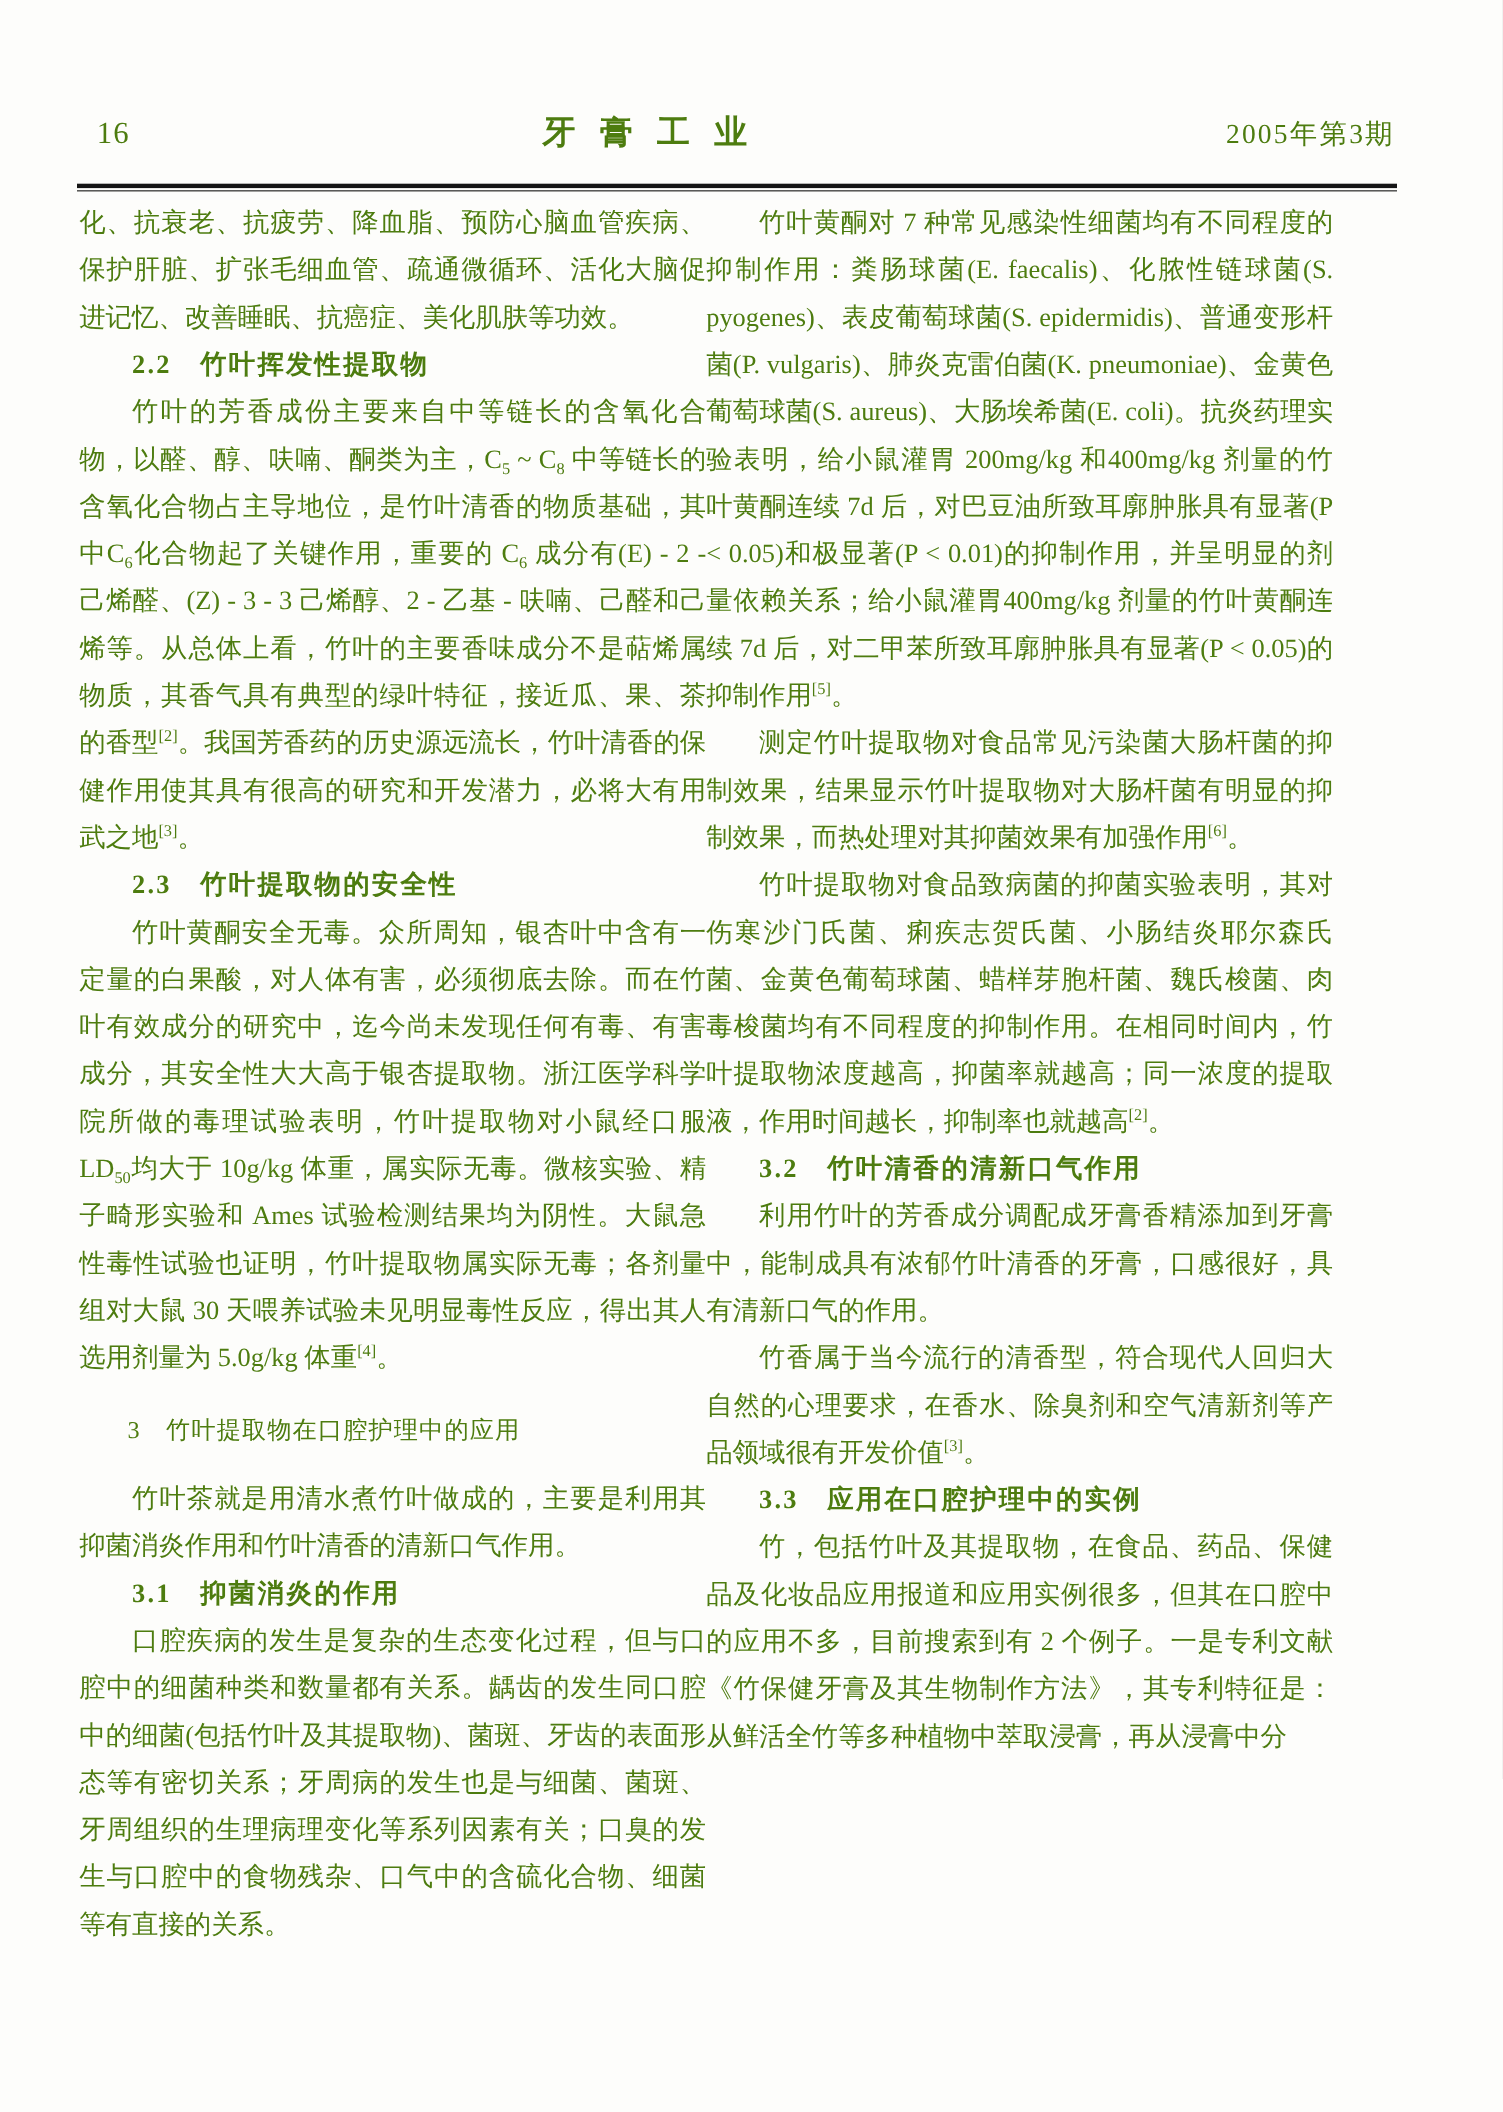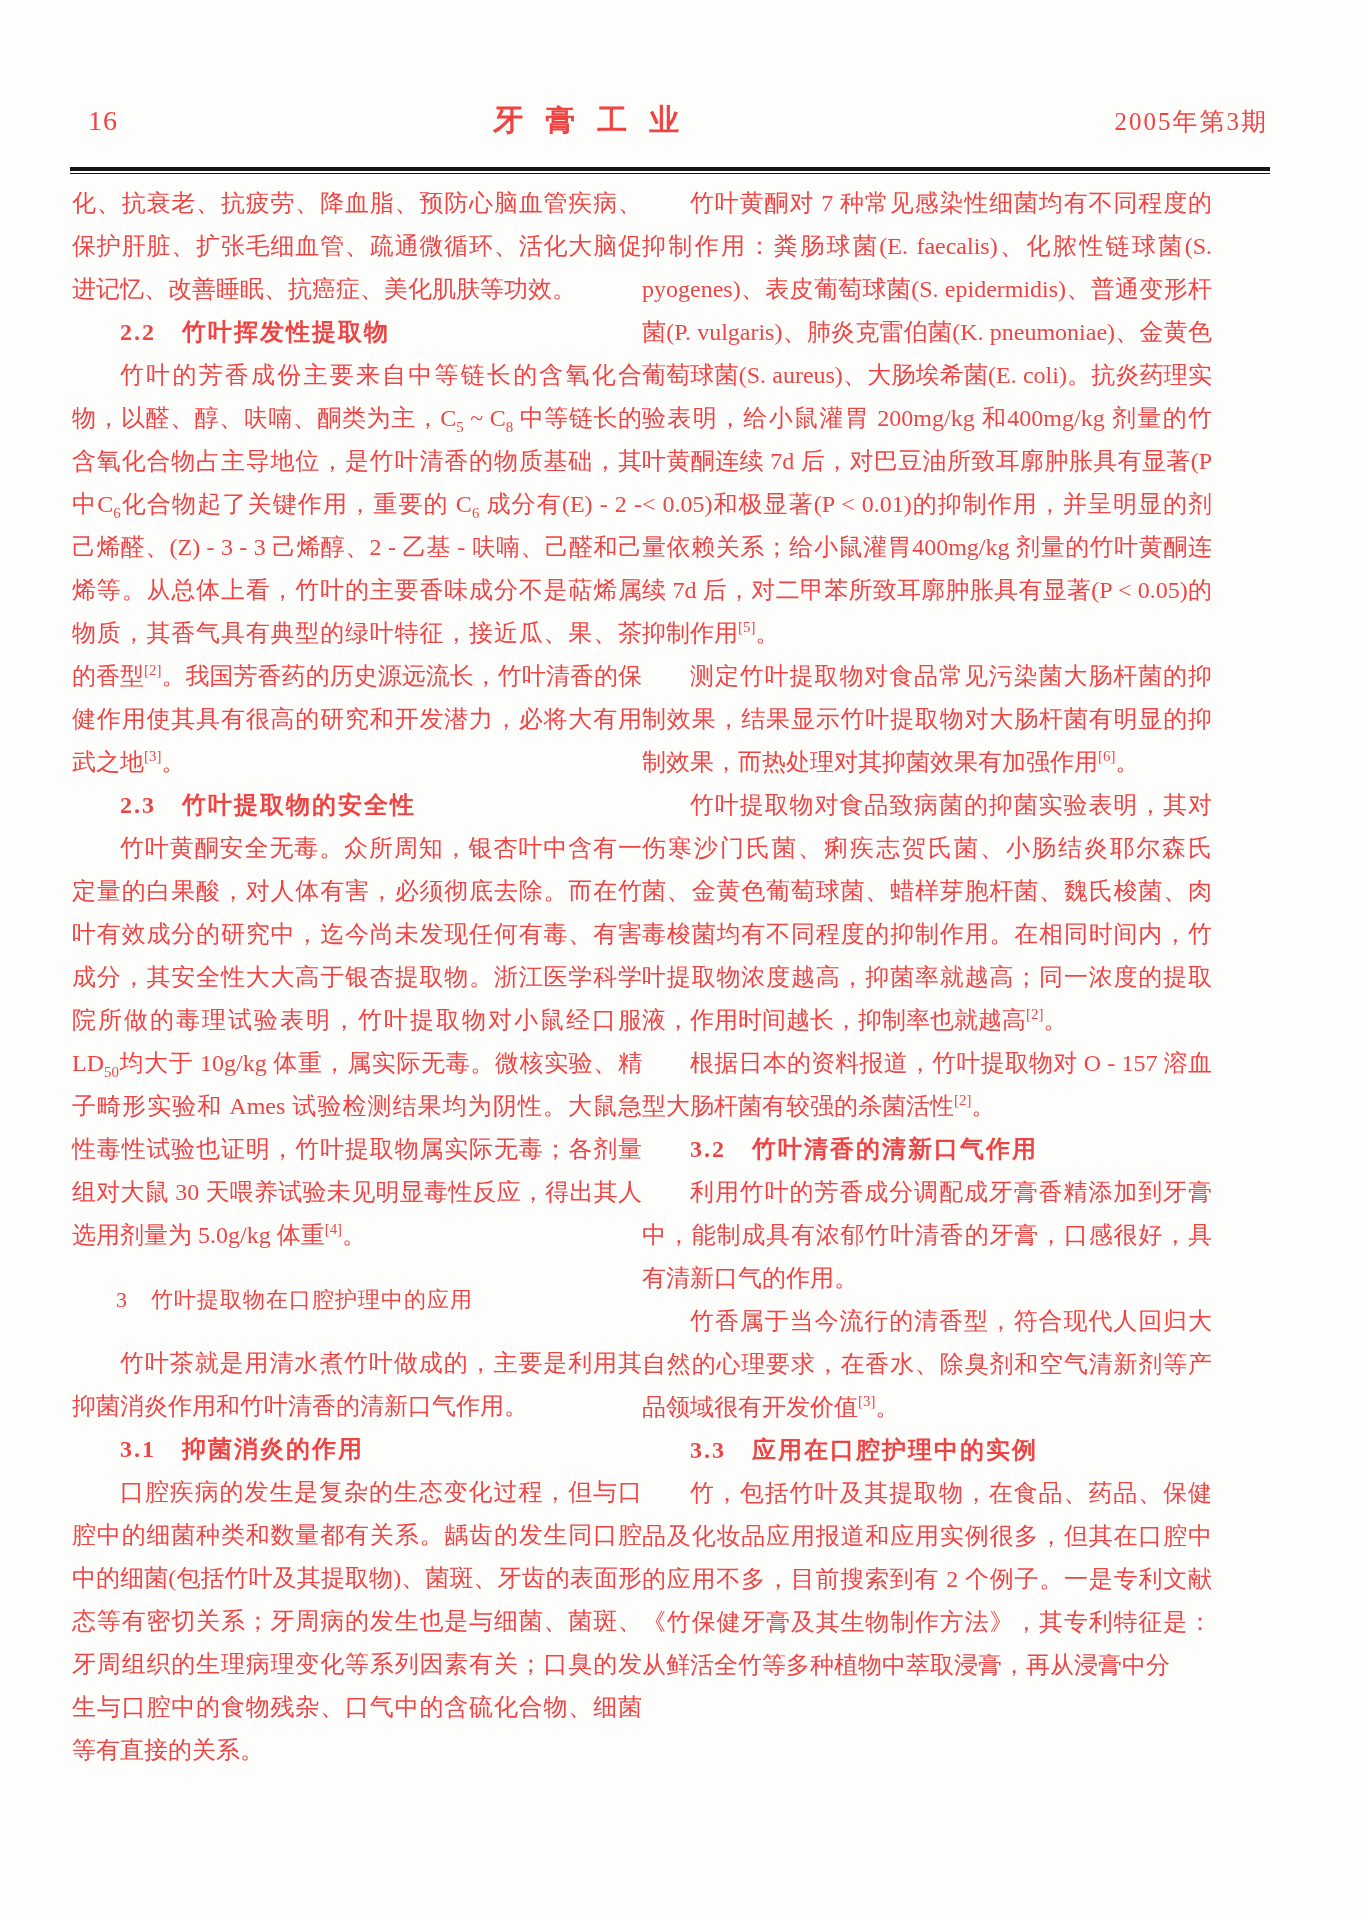--- a/index.html
+++ b/index.html
@@ -3,21 +3,21 @@
 <meta charset="utf-8">
 <style>
   html,body{margin:0;padding:0;background:#e8e8e6;}
   .page{
     position:relative;
     width:1366px;height:1920px;
     margin:0 auto;
     background:#fdfdfb;
     overflow:hidden;
     font-family:"Liberation Serif","DejaVu Serif",serif;
-    color:#ef4444;
+    color:#4d7c0f;
   }
   .page-header{
     position:absolute;
     top:100px;left:88px;right:98px;
     display:flex;align-items:baseline;justify-content:space-between;
     font-size:27px;
   }
   .page-num{font-size:28px;letter-spacing:1px;}
   .journal-title{
     font-weight:bold;font-size:30px;letter-spacing:22px;
@@ -80,21 +80,20 @@
         <div class="block para">竹叶黄酮安全无毒。众所周知，银杏叶中含有一定量的白果酸，对人体有害，必须彻底去除。而在竹叶有效成分的研究中，迄今尚未发现任何有毒、有害成分，其安全性大大高于银杏提取物。浙江医学科学院所做的毒理试验表明，竹叶提取物对小鼠经口服 LD<sub>50</sub>均大于 10g/kg 体重，属实际无毒。微核实验、精子畸形实验和 Ames 试验检测结果均为阴性。大鼠急性毒性试验也证明，竹叶提取物属实际无毒；各剂量组对大鼠 30 天喂养试验未见明显毒性反应，得出其人选用剂量为 5.0g/kg 体重<sup>[4]</sup>。</div>
         <div class="block heading-main">3　竹叶提取物在口腔护理中的应用</div>
         <div class="block para">竹叶茶就是用清水煮竹叶做成的，主要是利用其抑菌消炎作用和竹叶清香的清新口气作用。</div>
         <div class="block heading-sub">3.1　抑菌消炎的作用</div>
         <div class="block para">口腔疾病的发生是复杂的生态变化过程，但与口腔中的细菌种类和数量都有关系。龋齿的发生同口腔中的细菌(包括竹叶及其提取物)、菌斑、牙齿的表面形态等有密切关系；牙周病的发生也是与细菌、菌斑、牙周组织的生理病理变化等系列因素有关；口臭的发生与口腔中的食物残杂、口气中的含硫化合物、细菌等有直接的关系。</div>
       </section>
     <section class="col">
         <div class="block para">竹叶黄酮对 7 种常见感染性细菌均有不同程度的抑制作用：粪肠球菌(E. faecalis)、化脓性链球菌(S. pyogenes)、表皮葡萄球菌(S. epidermidis)、普通变形杆菌(P. vulgaris)、肺炎克雷伯菌(K. pneumoniae)、金黄色葡萄球菌(S. aureus)、大肠埃希菌(E. coli)。抗炎药理实验表明，给小鼠灌胃 200mg/kg 和400mg/kg 剂量的竹叶黄酮连续 7d 后，对巴豆油所致耳廓肿胀具有显著(P &lt; 0.05)和极显著(P &lt; 0.01)的抑制作用，并呈明显的剂量依赖关系；给小鼠灌胃400mg/kg 剂量的竹叶黄酮连续 7d 后，对二甲苯所致耳廓肿胀具有显著(P &lt; 0.05)的抑制作用<sup>[5]</sup>。</div>
         <div class="block para">测定竹叶提取物对食品常见污染菌大肠杆菌的抑制效果，结果显示竹叶提取物对大肠杆菌有明显的抑制效果，而热处理对其抑菌效果有加强作用<sup>[6]</sup>。</div>
         <div class="block para">竹叶提取物对食品致病菌的抑菌实验表明，其对伤寒沙门氏菌、痢疾志贺氏菌、小肠结炎耶尔森氏菌、金黄色葡萄球菌、蜡样芽胞杆菌、魏氏梭菌、肉毒梭菌均有不同程度的抑制作用。在相同时间内，竹叶提取物浓度越高，抑菌率就越高；同一浓度的提取液，作用时间越长，抑制率也就越高<sup>[2]</sup>。</div>
-        <div class="block para">根据日本的资料报道，竹叶提取物对 O - 157 溶血型大肠杆菌有较强的杀菌活性<sup>[2]</sup>。</div>
         <div class="block heading-sub">3.2　竹叶清香的清新口气作用</div>
         <div class="block para">利用竹叶的芳香成分调配成牙膏香精添加到牙膏中，能制成具有浓郁竹叶清香的牙膏，口感很好，具有清新口气的作用。</div>
         <div class="block para">竹香属于当今流行的清香型，符合现代人回归大自然的心理要求，在香水、除臭剂和空气清新剂等产品领域很有开发价值<sup>[3]</sup>。</div>
         <div class="block heading-sub">3.3　应用在口腔护理中的实例</div>
         <div class="block para">竹，包括竹叶及其提取物，在食品、药品、保健品及化妆品应用报道和应用实例很多，但其在口腔中的应用不多，目前搜索到有 2 个例子。一是专利文献《竹保健牙膏及其生物制作方法》，其专利特征是：从鲜活全竹等多种植物中萃取浸膏，再从浸膏中分</div>
       </section>
   </main>
 </div>
 
 </body></html>

